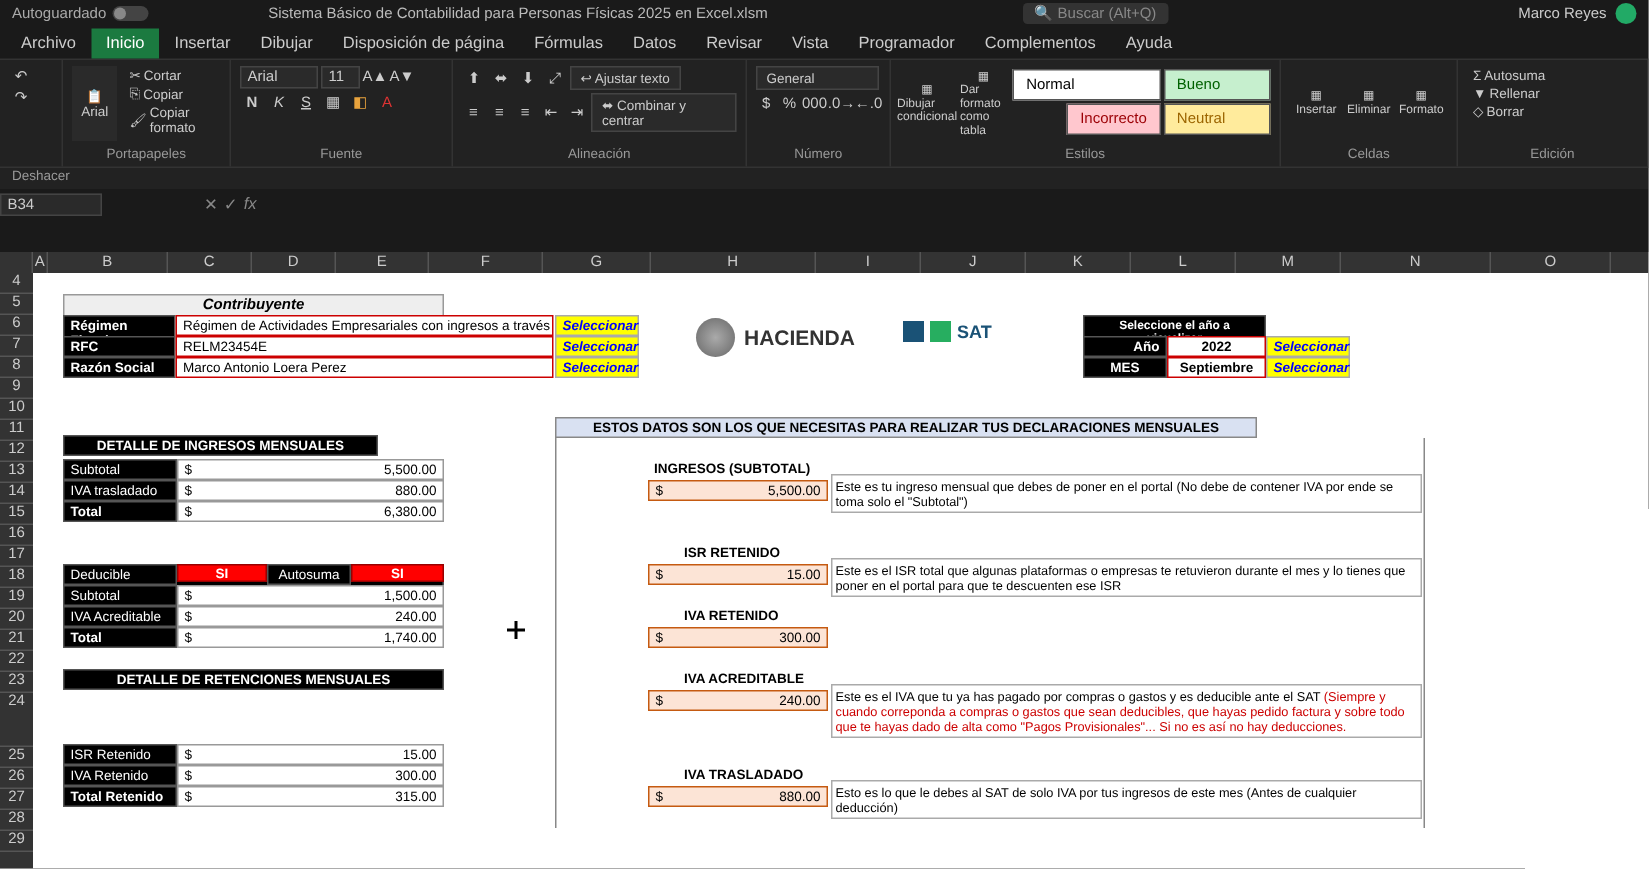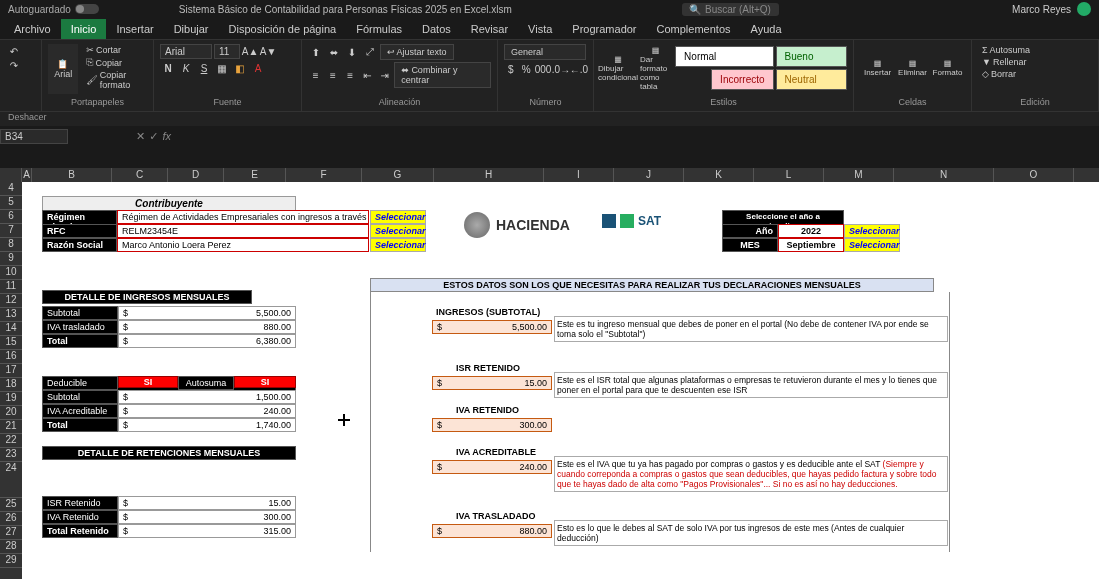--- a/index.html
+++ b/index.html
@@ -336,21 +336,21 @@
       <div class="abs val-cell" style="left:96px; top:236px; width:178px"><span class="dollar">$</span><span>1,740.00</span></div>
 
       <div class="abs section-title" style="left:20px; top:264px; width:254px">DETALLE DE RETENCIONES MENSUALES</div>
       <div class="abs label-dark" style="left:20px; top:314px; width:76px">ISR Retenido</div>
       <div class="abs val-cell" style="left:96px; top:314px; width:178px"><span class="dollar">$</span><span>15.00</span></div>
       <div class="abs label-dark" style="left:20px; top:328px; width:76px">IVA Retenido</div>
       <div class="abs val-cell" style="left:96px; top:328px; width:178px"><span class="dollar">$</span><span>300.00</span></div>
       <div class="abs label-dark" style="left:20px; top:342px; width:76px; font-weight:bold">Total Retenido</div>
       <div class="abs val-cell" style="left:96px; top:342px; width:178px"><span class="dollar">$</span><span>315.00</span></div>
 
-      <div class="abs light-title" style="left:348px; top:96px; width:564px">ESTOS DATOS SON LOS QUE NECESITAS PARA REALIZAR TUS DECLARACIONES MENSUALES</div>
+      <div class="abs light-title" style="left:348px; top:96px; width:468px">ESTOS DATOS SON LOS QUE NECESITAS PARA REALIZAR TUS DECLARACIONES MENSUALES</div>
       <div class="abs vborder" style="left:348px; top:110px; width:580px; height:260px;"></div>
 
       <div class="abs right-field-label" style="left:410px; top:124px">INGRESOS (SUBTOTAL)</div>
       <div class="abs right-field" style="left:410px; top:138px; width:120px"><span class="dollar">$</span><span>5,500.00</span></div>
       <div class="abs right-desc" style="left:532px; top:134px; width:394px">Este es tu ingreso mensual que debes de poner en el portal (No debe de contener IVA por ende se toma solo el "Subtotal")</div>
 
       <div class="abs right-field-label" style="left:430px; top:180px">ISR RETENIDO</div>
       <div class="abs right-field" style="left:410px; top:194px; width:120px"><span class="dollar">$</span><span>15.00</span></div>
       <div class="abs right-desc" style="left:532px; top:190px; width:394px">Este es el ISR total que algunas plataformas o empresas te retuvieron durante el mes y lo tienes que poner en el portal para que te descuenten ese ISR</div>
 

